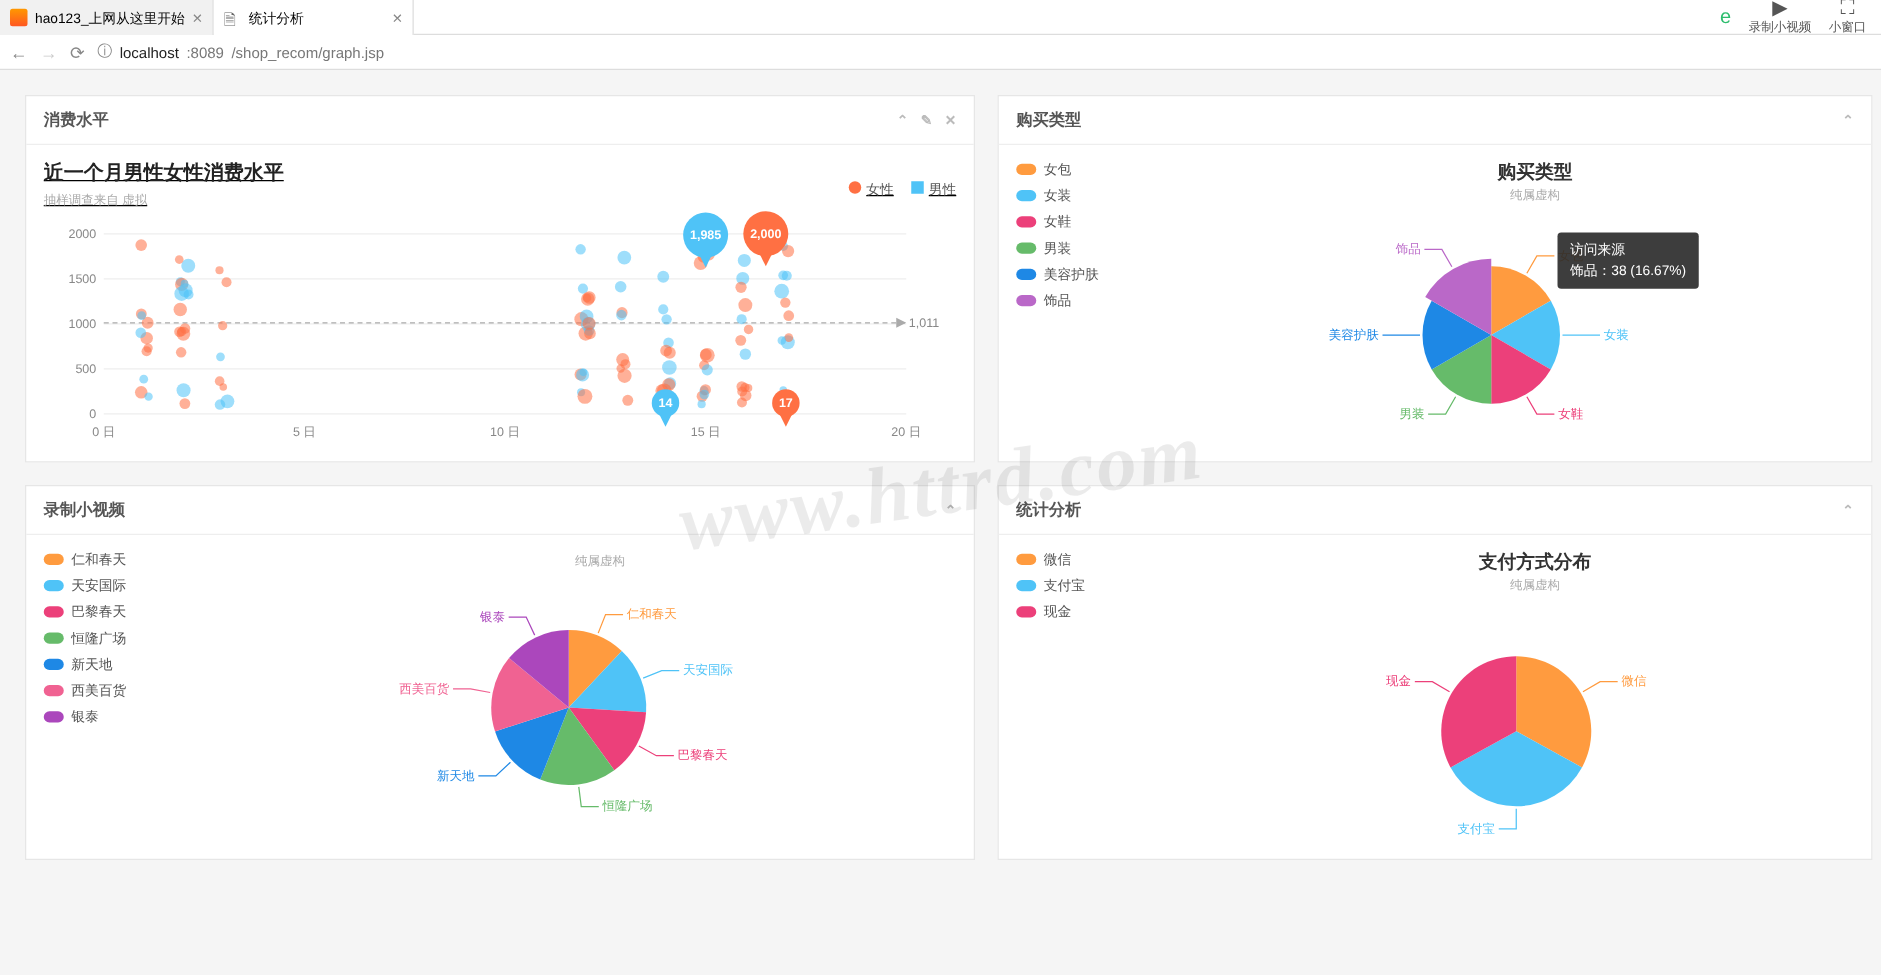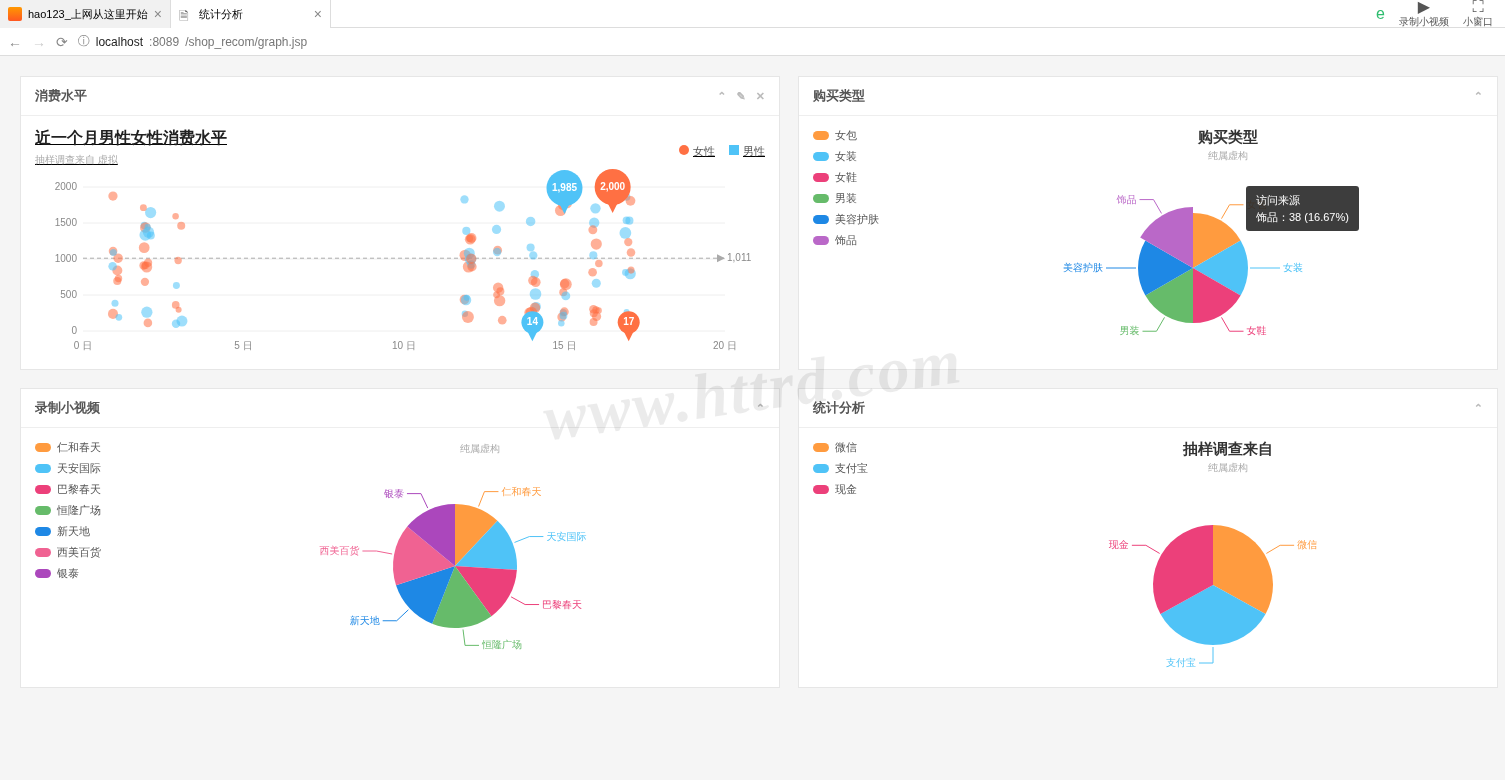--- a/index.html
+++ b/index.html
@@ -418,21 +418,21 @@
           <div class="row">
             <span class="pill" style="background:#4fc3f7"></span>
             <span>支付宝</span>
           </div>
           <div class="row">
             <span class="pill" style="background:#ec407a"></span>
             <span>现金</span>
           </div>
         </div>
       <div class="col-right">
-        <div class="chart-center-title">抽样调查来自</div>
+        <div class="chart-center-title">支付方式分布</div>
         <div class="chart-center-sub">纯属虚构</div>
         <svg id="pie4" width="460" height="200">
             <path d="M240,110 L240,50 A60,60 0 0 1 292.5784008026318,138.90522044610293 Z" fill="#ff9b3f"></path>
             <polyline points="293.3660056742445,78.43943222347698 307.1378781063076,70.29476957147105 321.1378781063076,70.29476957147105" stroke="#ff9b3f" fill="none"></polyline>
             <text x="324.1378781063076" y="73.29476957147105" text-anchor="start" class="pie-lbl" fill="#ff9b3f">微信</text>
             <path d="M240,110 L292.5784008026318,138.90522044610293 A60,60 0 0 1 187.42159919736818,138.90522044610287 Z" fill="#4fc3f7"></path>
             <polyline points="239.99999999999997,172 239.99999999999997,188 225.99999999999997,188" stroke="#4fc3f7" fill="none"></polyline>
             <text x="222.99999999999997" y="191" text-anchor="end" class="pie-lbl" fill="#4fc3f7">支付宝</text>
             <path d="M240,110 L187.42159919736818,138.90522044610287 A60,60 0 0 1 240.00000000000003,50 Z" fill="#ec407a"></path>
             <polyline points="186.6339943257555,78.43943222347696 172.8621218936924,70.29476957147101 158.8621218936924,70.29476957147101" stroke="#ec407a" fill="none"></polyline>

